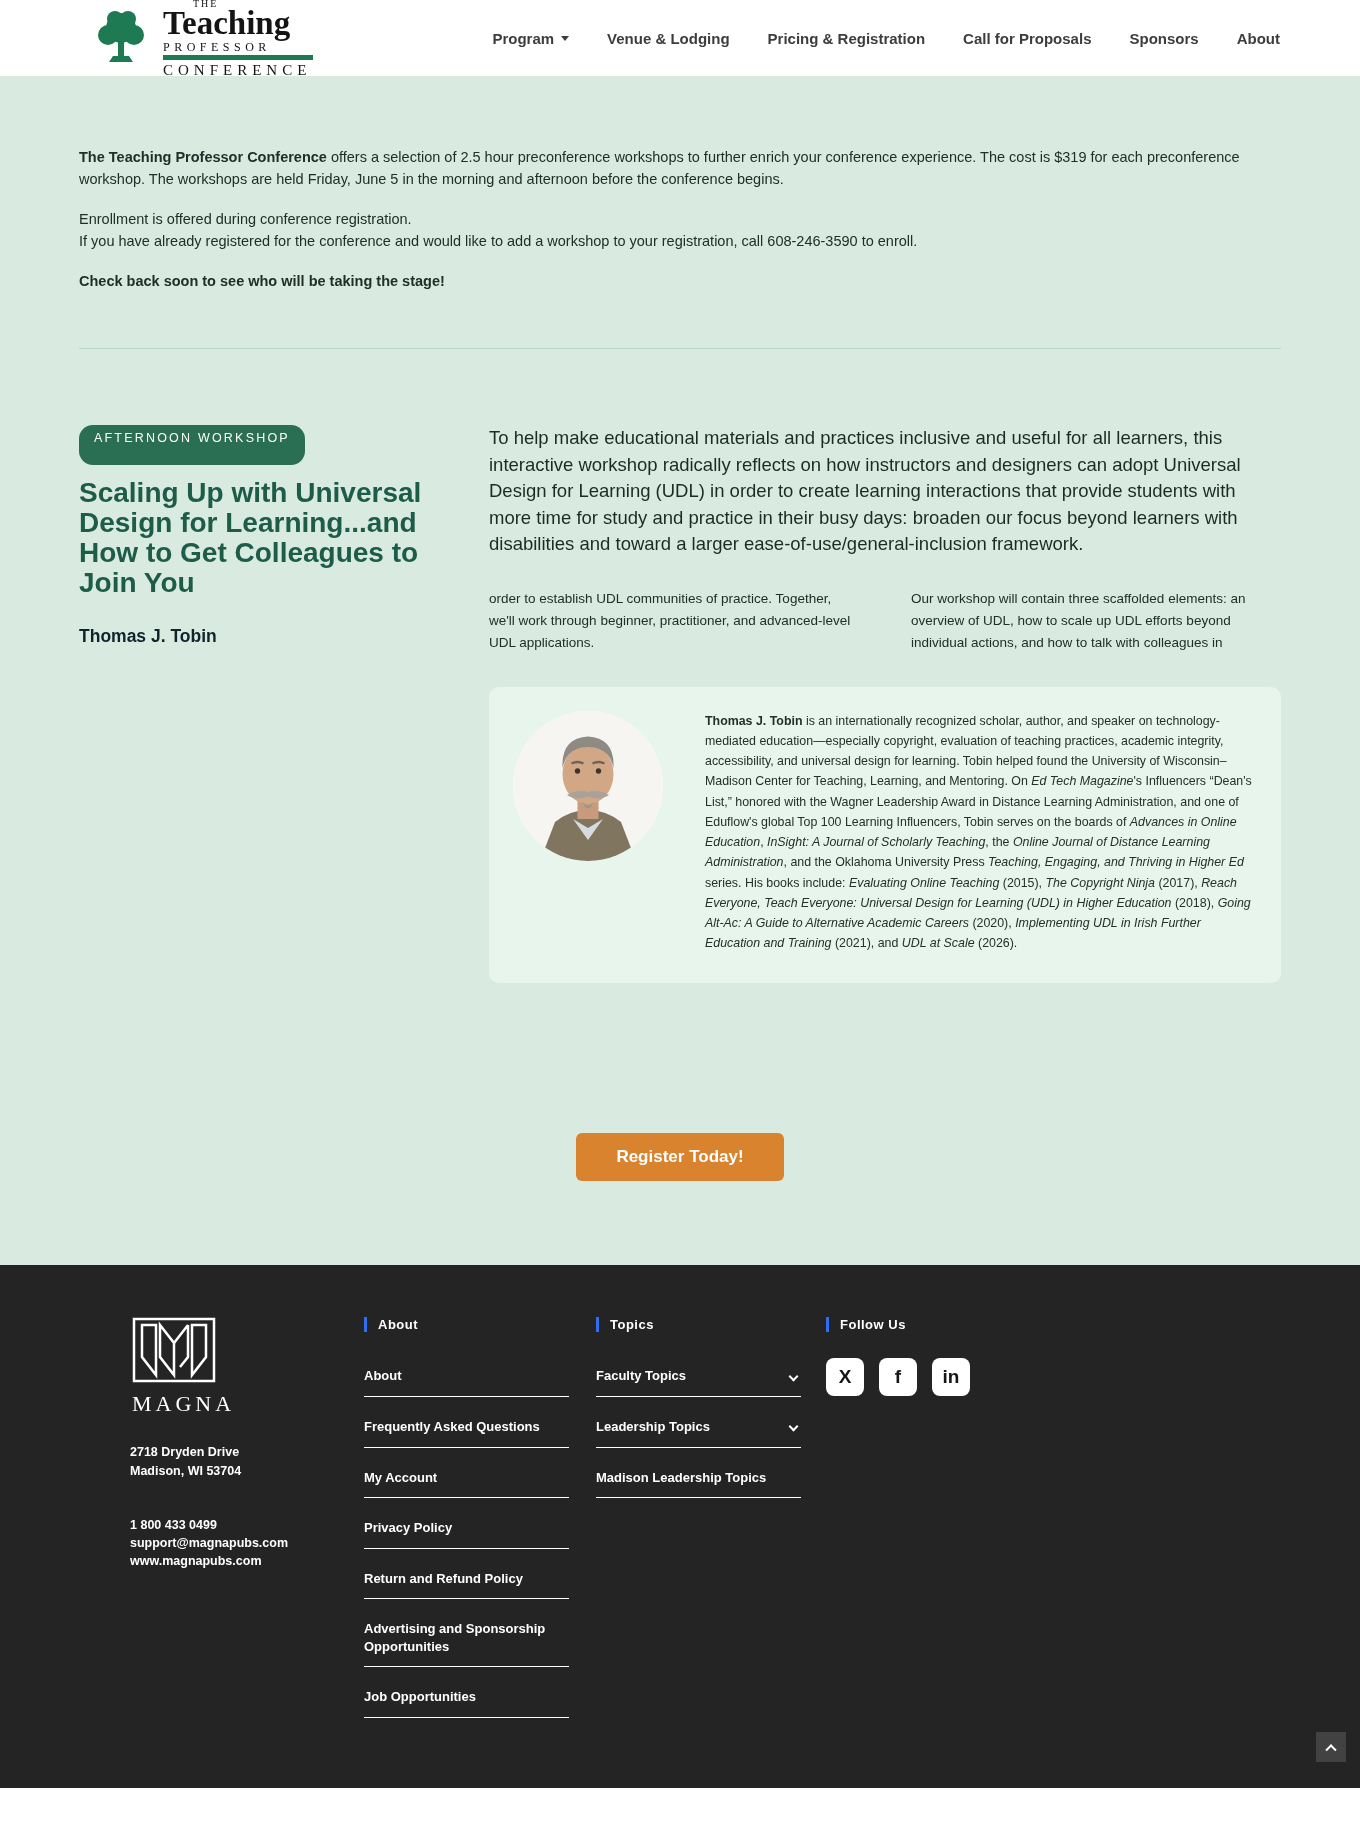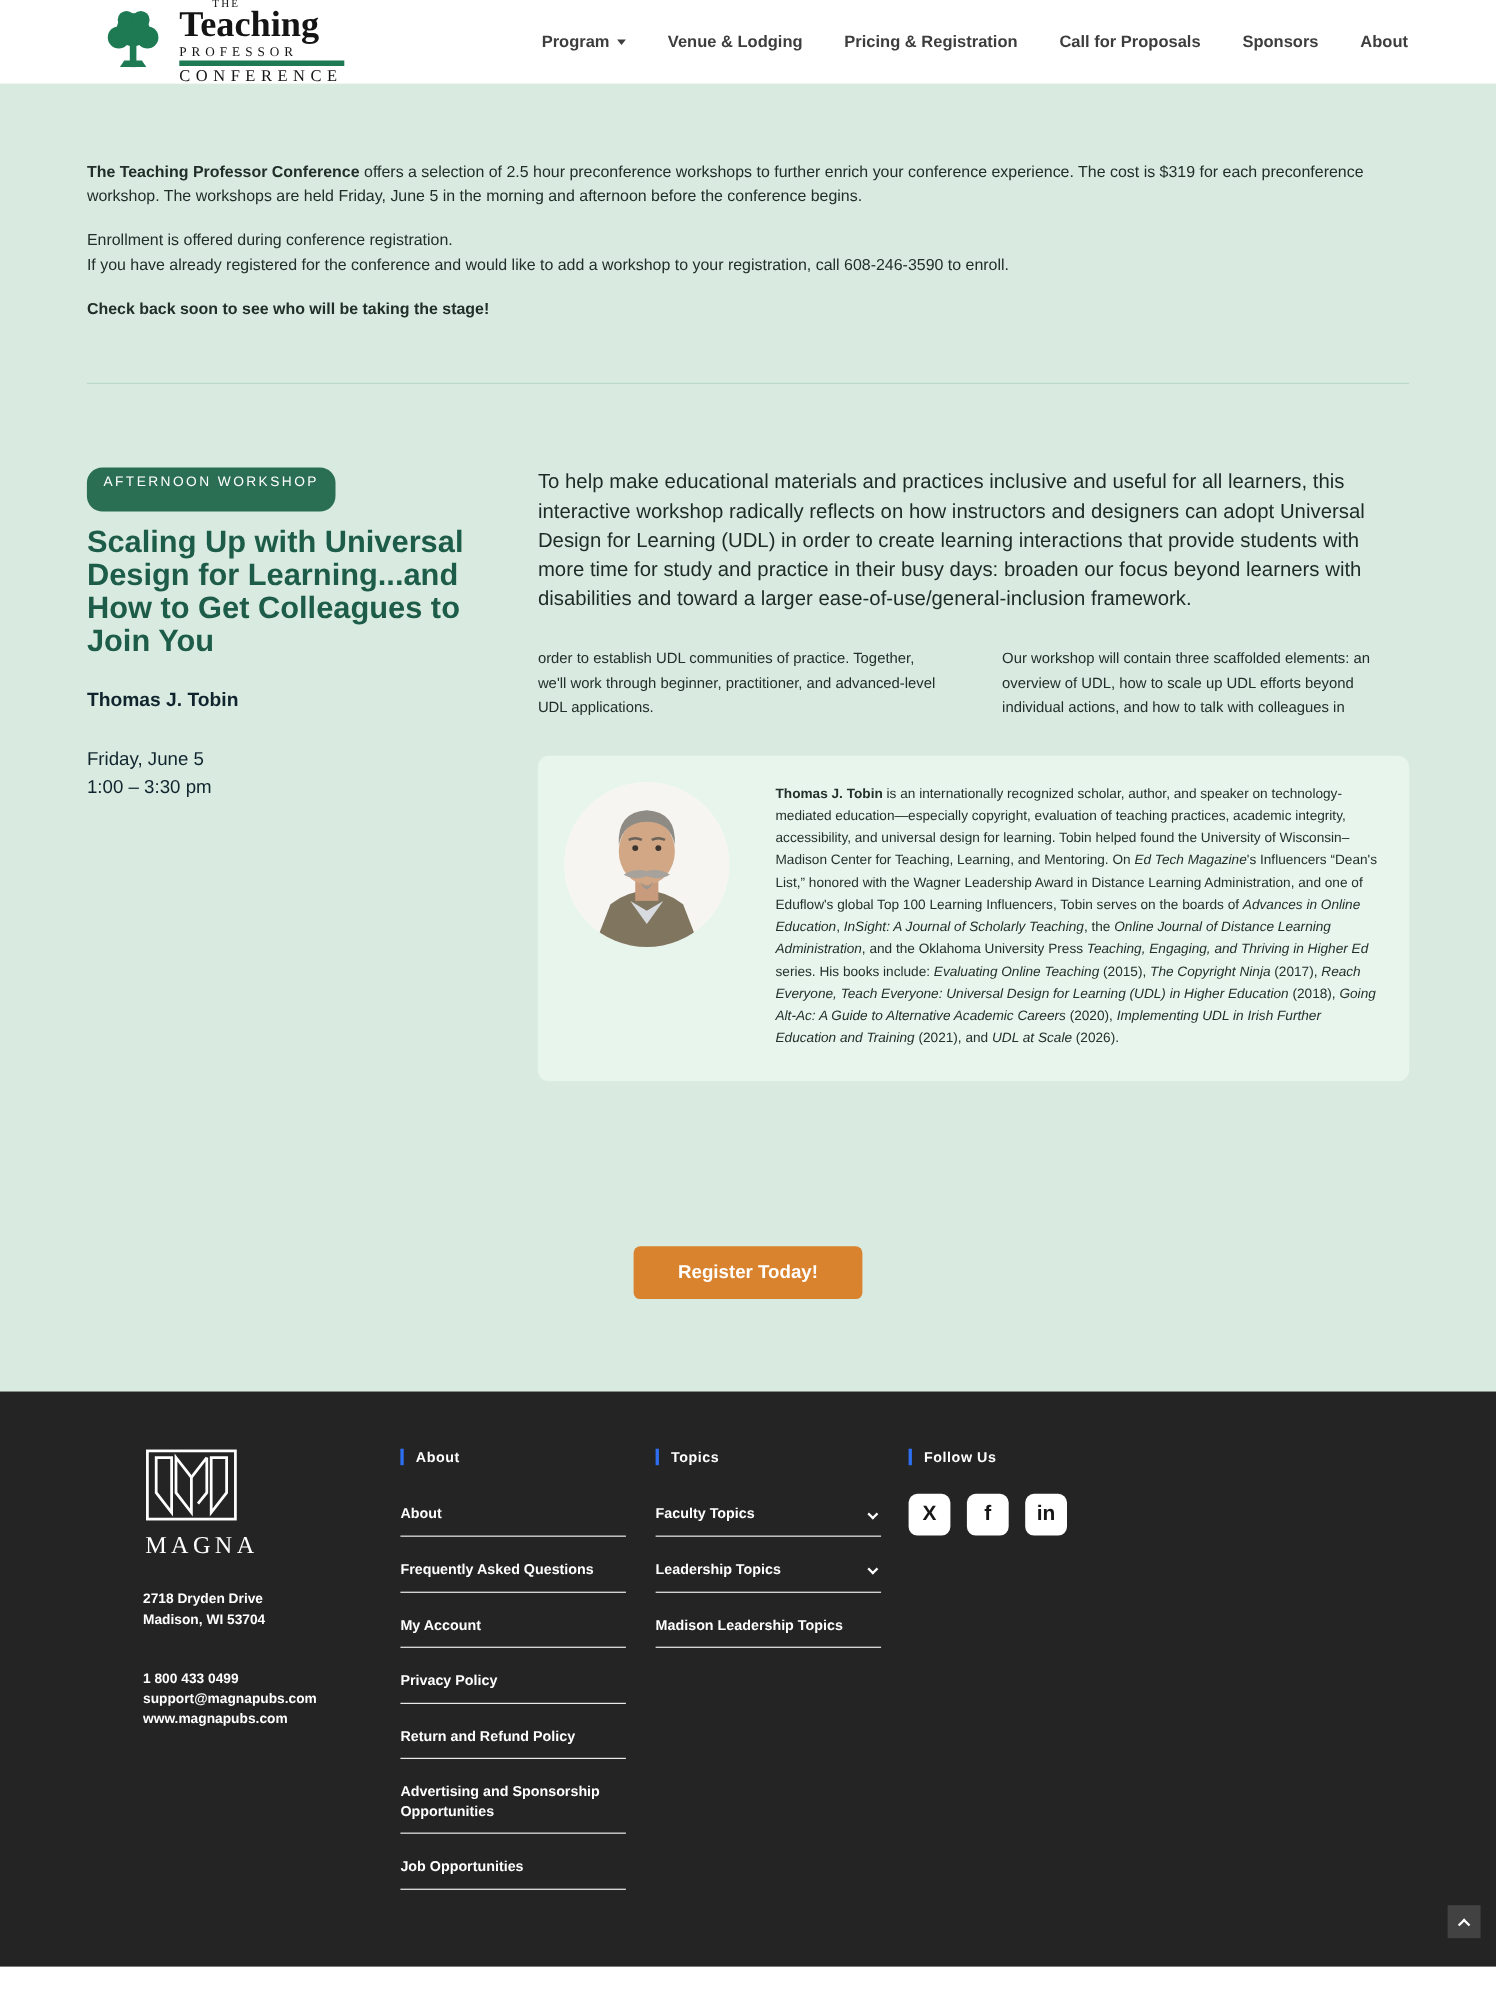--- a/index.html
+++ b/index.html
@@ -123,24 +123,20 @@
       <p class="bold">Check back soon to see who will be taking the stage!</p>
     </div>
 
     <hr class="divider">
 
     <section class="workshop">
       <div>
         <span class="badge">AFTERNOON WORKSHOP</span>
         <h2 class="ws-title">Scaling Up with Universal Design for Learning...and How to Get Colleagues to Join You</h2>
         <div class="speaker-name">Thomas J. Tobin</div>
-        <div class="ws-when">
-          <div>Friday, June 5</div>
-          <div>1:00 – 3:30 pm</div>
-        </div>
       </div>
 
       <div>
         <p class="lead">To help make educational materials and practices inclusive and useful for all learners, this interactive workshop radically reflects on how instructors and designers can adopt Universal Design for Learning (UDL) in order to create learning interactions that provide students with more time for study and practice in their busy days: broaden our focus beyond learners with disabilities and toward a larger ease-of-use/general-inclusion framework.</p>
         <div class="twocol">
           <p>order to establish UDL communities of practice. Together, we'll work through beginner, practitioner, and advanced-level UDL applications.</p>
           <p>Our workshop will contain three scaffolded elements: an overview of UDL, how to scale up UDL efforts beyond individual actions, and how to talk with colleagues in</p>
         </div>
 
         <div class="bio-card">

